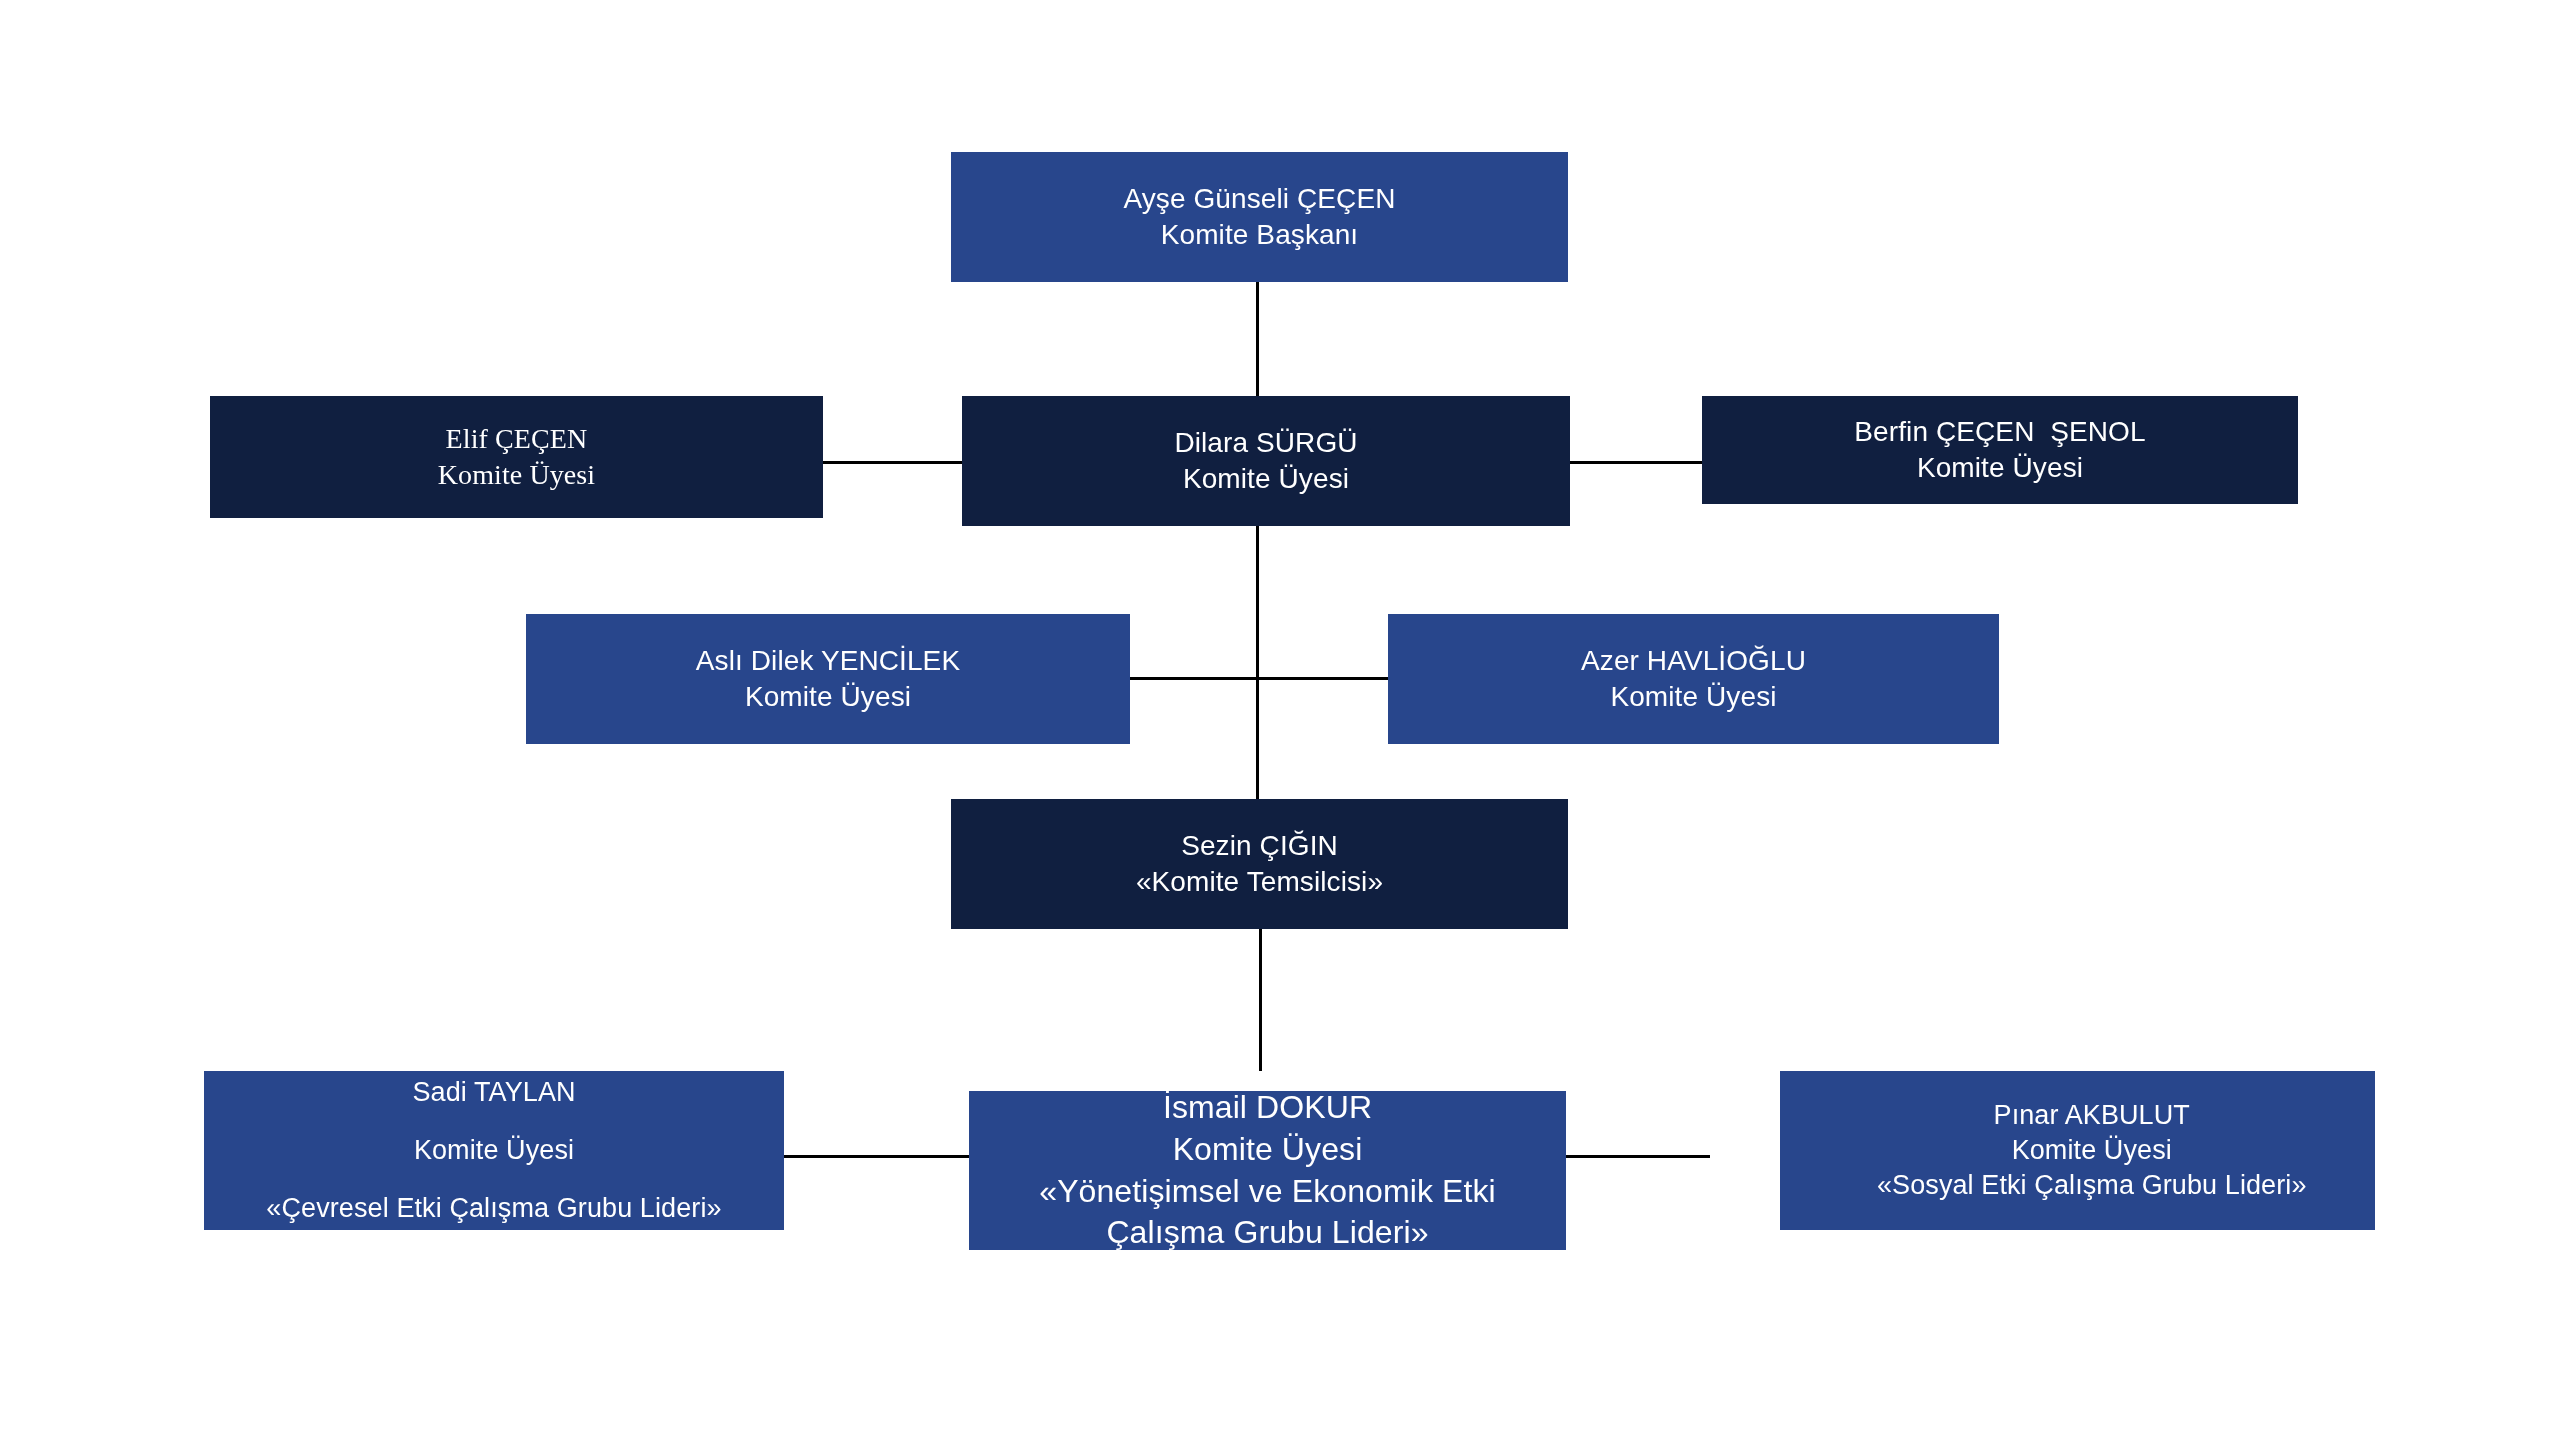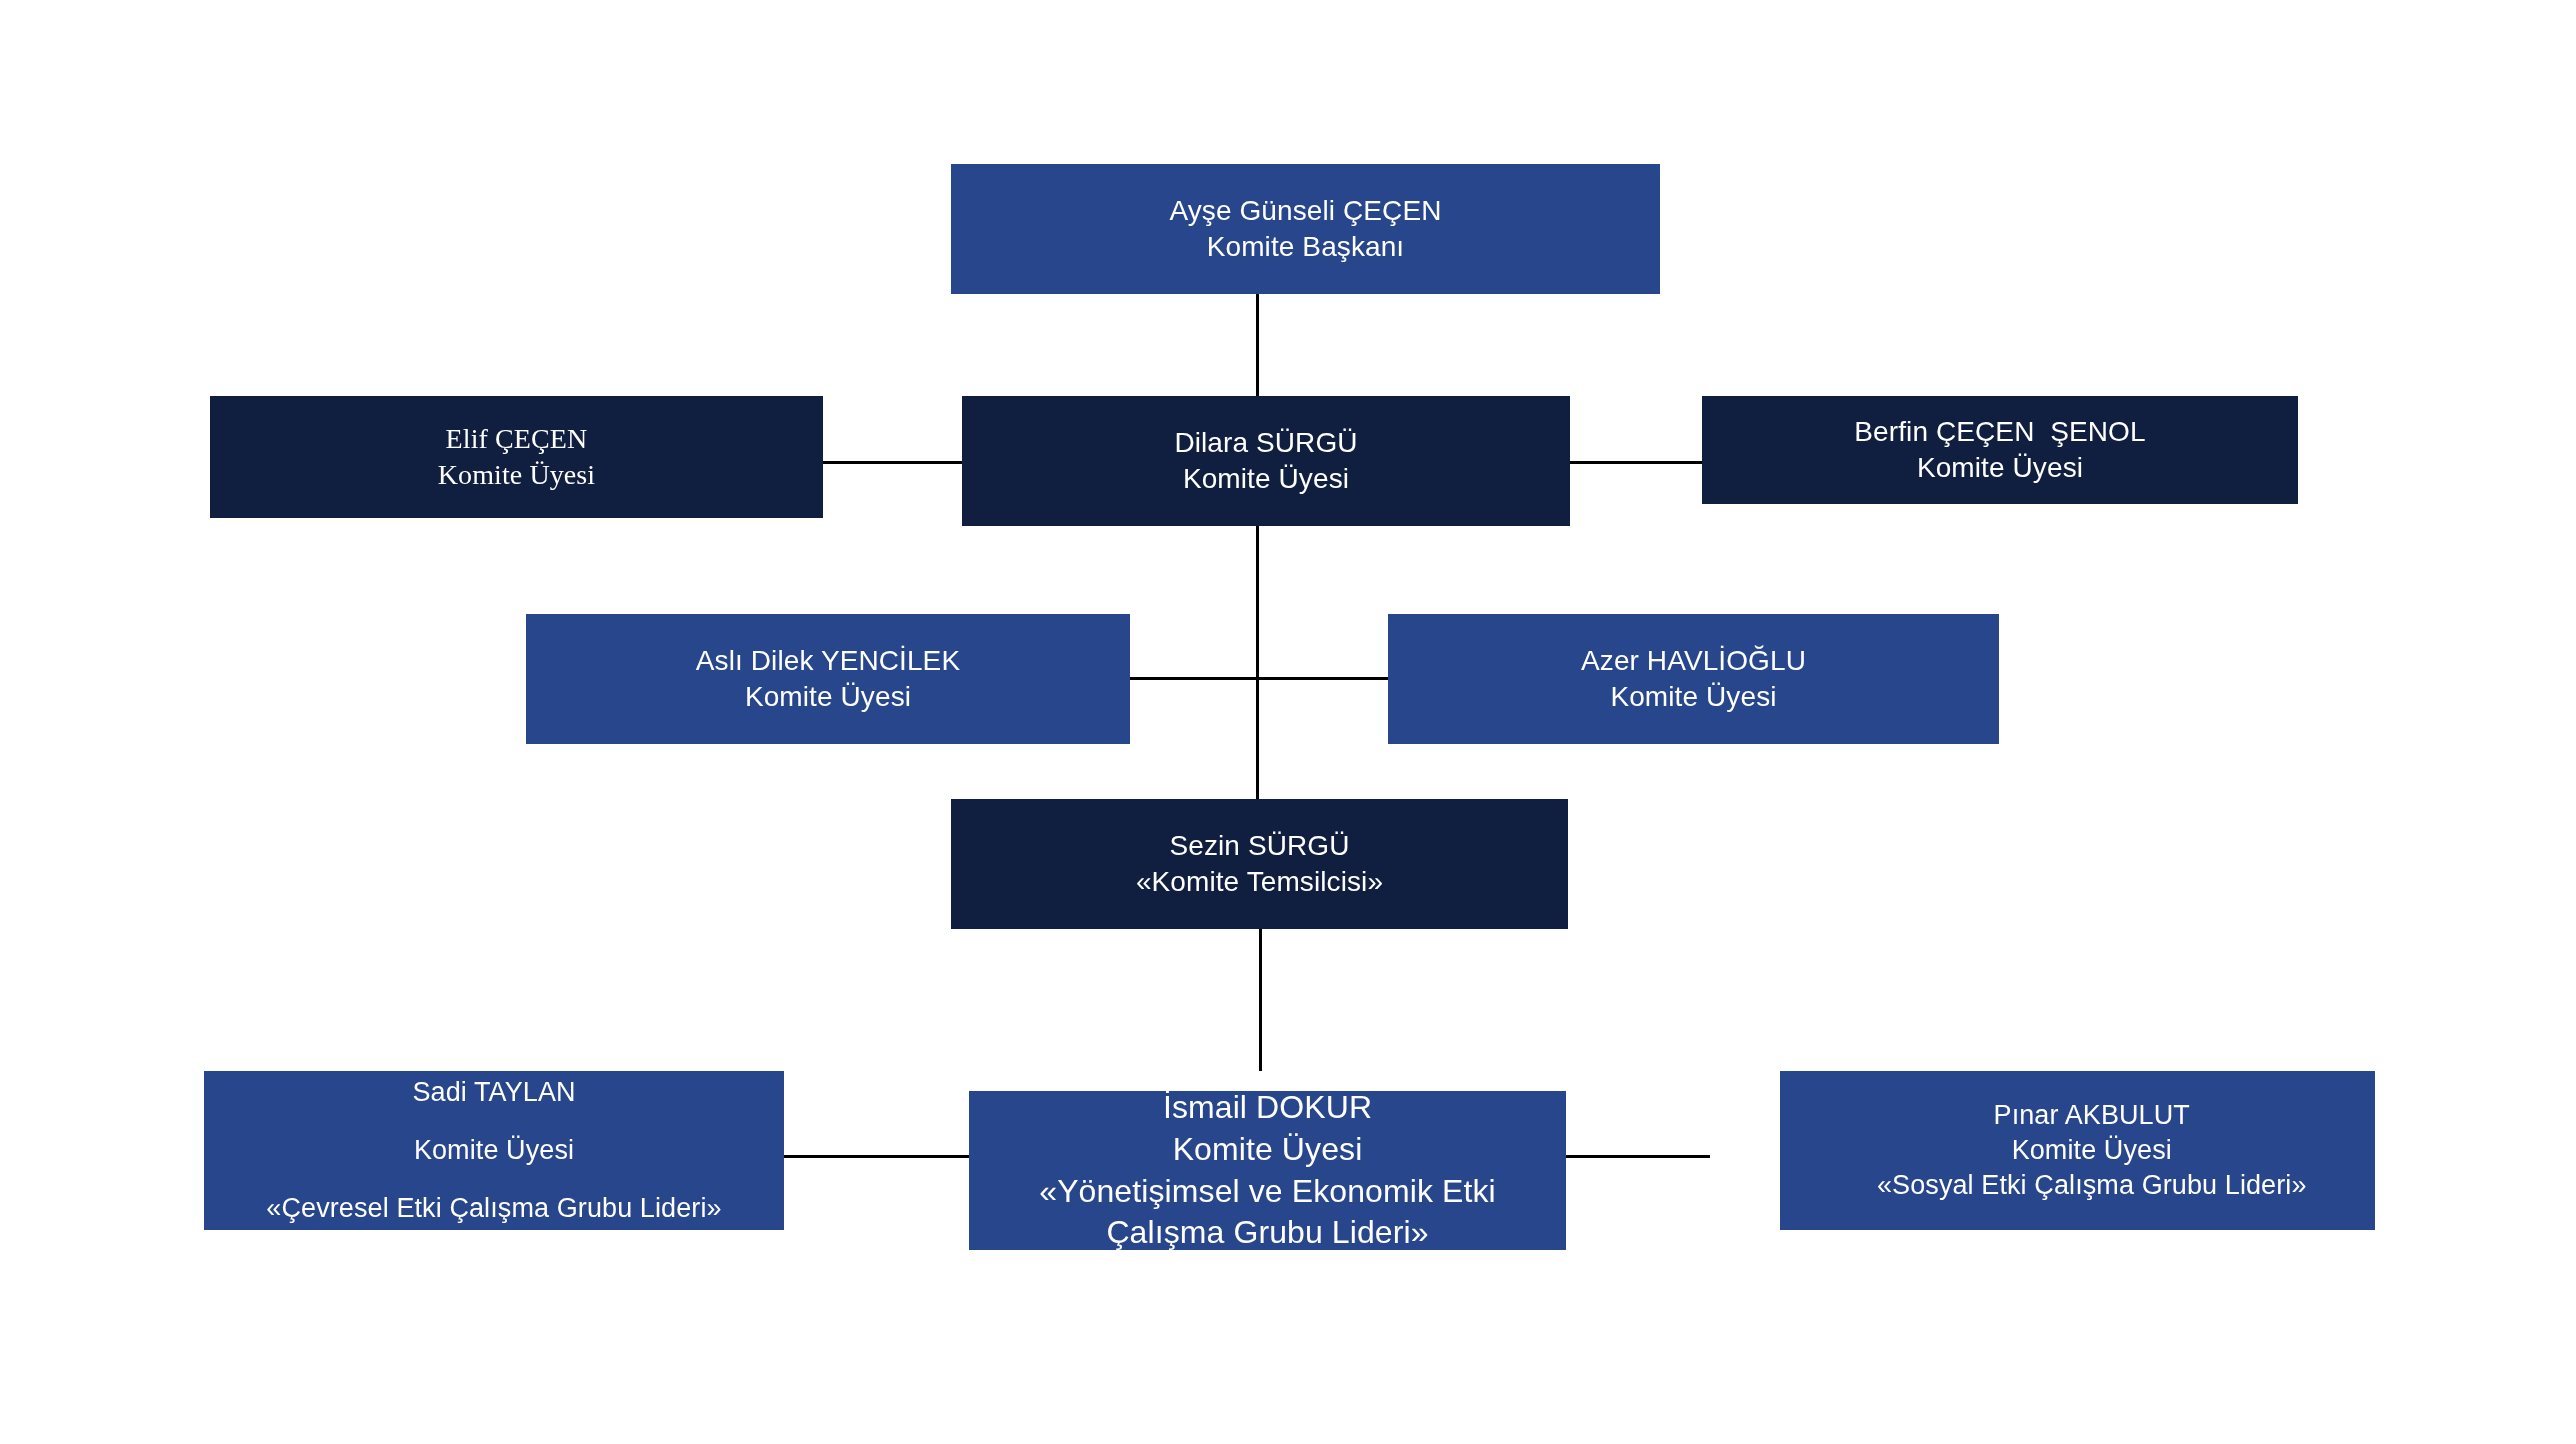--- a/index.html
+++ b/index.html
@@ -58,21 +58,21 @@
   <div class="connector v" style="left:1256px; top:524px; height:277px;"></div>
 
   <div class="connector h" style="left:1129px; top:677px; width:259px;"></div>
 
   <div class="connector v" style="left:1259px; top:928px; height:143px;"></div>
 
   <div class="connector h" style="left:783px; top:1155px; width:187px;"></div>
 
   <div class="connector h" style="left:1563px; top:1155px; width:147px;"></div>
 
-  <div class="node blue" style="left:951px; top:152px; width:709px; height:130px; font-size:28px;margin-top:12px;">
+  <div class="node blue" style="left:951px; top:152px; width:617px; height:130px; font-size:28px;">
     <span class="line line-name">Ayşe Günseli ÇEÇEN</span>
     <span class="line line-role">Komite Başkanı</span>
   </div>
 
   <div class="node navy" style="left:210px; top:396px; width:613px; height:122px; font-size:28px;font-family:Liberation Serif, serif;">
     <span class="line line-name">Elif ÇEÇEN</span>
     <span class="line line-role">Komite Üyesi</span>
   </div>
 
   <div class="node navy" style="left:962px; top:396px; width:608px; height:130px; font-size:28px;">
@@ -89,21 +89,21 @@
     <span class="line line-name">Aslı Dilek YENCİLEK</span>
     <span class="line line-role">Komite Üyesi</span>
   </div>
 
   <div class="node blue" style="left:1388px; top:614px; width:611px; height:130px; font-size:28px;">
     <span class="line line-name">Azer HAVLİOĞLU</span>
     <span class="line line-role">Komite Üyesi</span>
   </div>
 
   <div class="node navy" style="left:951px; top:799px; width:617px; height:130px; font-size:28px;">
-    <span class="line line-name">Sezin SÜRGÜ</span>
+    <span class="line line-name">Sezin ÇIĞIN</span>
     <span class="line line-role">«Komite Temsilcisi»</span>
   </div>
 
   <div class="node blue" style="left:204px; top:1071px; width:580px; height:159px; font-size:27px;justify-content:space-between;">
     <span class="line line-name">Sadi TAYLAN</span>
     <span class="line line-role">Komite Üyesi</span>
     <span class="line line-group">«Çevresel Etki Çalışma Grubu Lideri»</span>
   </div>
 
   <div class="node blue" style="left:969px; top:1071px; width:597px; height:159px; font-size:32px;margin-top:20px;">

